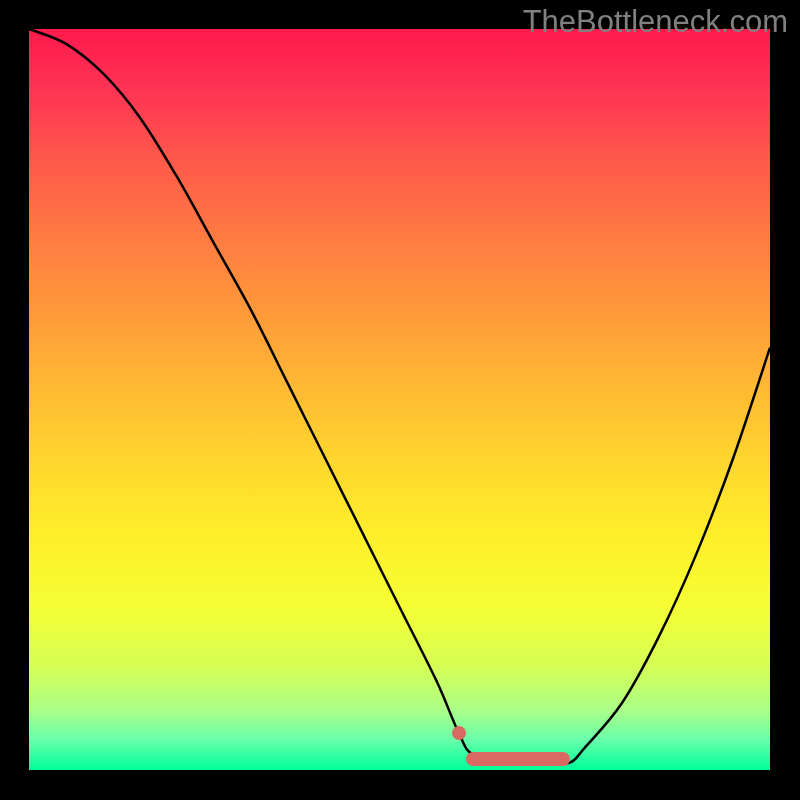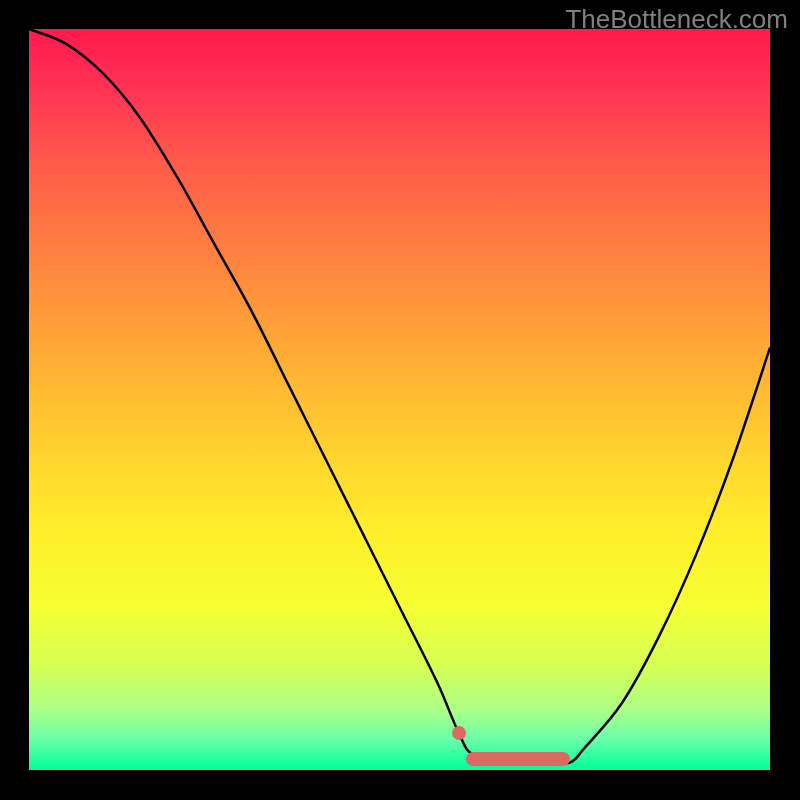--- a/index.html
+++ b/index.html
@@ -9,21 +9,21 @@
     background: #000;
     position: relative;
     font-family: Arial, sans-serif;
     overflow: hidden;
   }
   .attribution {
     position: absolute;
     top: 4px;
     right: 12px;
     color: #808080;
-    font-size: 26px;
+    font-size: 31px;
     font-weight: 500;
     z-index: 10;
   }
   .plot-area {
     position: absolute;
     left: 29px;
     top: 29px;
     width: 741px;
     height: 741px;
     background: linear-gradient(to bottom,

